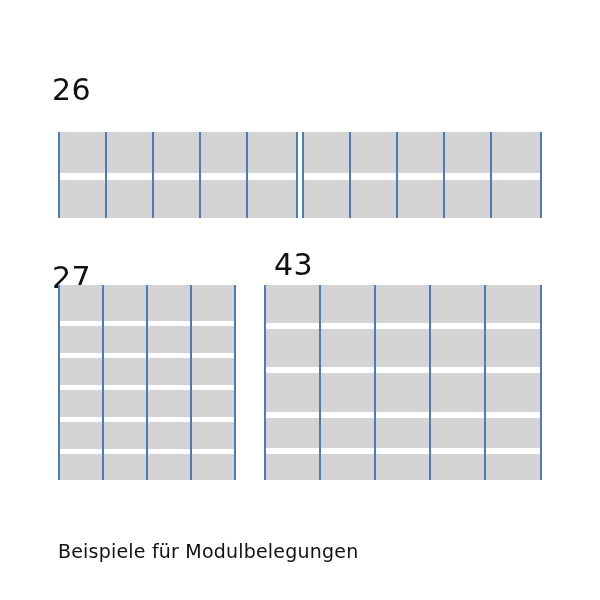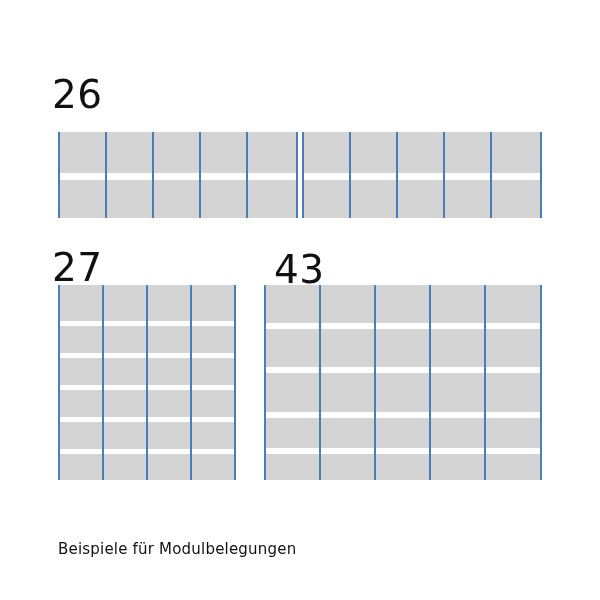--- a/index.html
+++ b/index.html
@@ -15,21 +15,21 @@
     position: relative;
     overflow: hidden;
   }
   .stage {
     position: relative;
     width: 600px;
     height: 600px;
   }
   .fig-label {
     position: absolute;
-    font-size: 39px;
+    font-size: 30px;
     font-weight: 400;
     line-height: 1;
     color: #111111;
     letter-spacing: 0.5px;
   }
   .module-group {
     position: absolute;
   }
   .module-block {
     position: absolute;
@@ -39,21 +39,21 @@
   .hline {
     position: absolute;
     background: #ffffff;
   }
   .vline {
     position: absolute;
     background: #4a7ebb;
   }
   .caption {
     position: absolute;
-    font-size: 15px;
+    font-size: 19px;
     color: #111111;
     letter-spacing: 0.2px;
     white-space: nowrap;
   }
 </style>
 </head>
 <body>
 
 <div class="stage">
 
@@ -72,21 +72,21 @@
     <div class="module-block" style="left:302px; top:132px; width:240px; height:86px;"></div>
     <div class="hline" style="left:302px; top:173px; width:240px; height:7px;"></div>
     <div class="vline" style="left:302px; top:132px; width:2px; height:86px;"></div>
     <div class="vline" style="left:349px; top:132px; width:2px; height:86px;"></div>
     <div class="vline" style="left:396px; top:132px; width:2px; height:86px;"></div>
     <div class="vline" style="left:443px; top:132px; width:2px; height:86px;"></div>
     <div class="vline" style="left:490px; top:132px; width:2px; height:86px;"></div>
     <div class="vline" style="left:540px; top:132px; width:2px; height:86px;"></div>
   </div>
 
-  <div class="fig-label" style="left:52px; top:248px;text-align:center;">27</div>
+  <div class="fig-label" style="left:52px; top:263px;text-align:center;">27</div>
   <div class="module-group">
     <div class="module-block" style="left:58px; top:285px; width:178px; height:195px;"></div>
     <div class="hline" style="left:58px; top:321px; width:178px; height:5px;"></div>
     <div class="hline" style="left:58px; top:353px; width:178px; height:5px;"></div>
     <div class="hline" style="left:58px; top:385px; width:178px; height:5px;"></div>
     <div class="hline" style="left:58px; top:417px; width:178px; height:5px;"></div>
     <div class="hline" style="left:58px; top:449px; width:178px; height:5px;"></div>
     <div class="vline" style="left:58px; top:285px; width:2px; height:195px;"></div>
     <div class="vline" style="left:102px; top:285px; width:2px; height:195px;"></div>
     <div class="vline" style="left:146px; top:285px; width:2px; height:195px;"></div>

